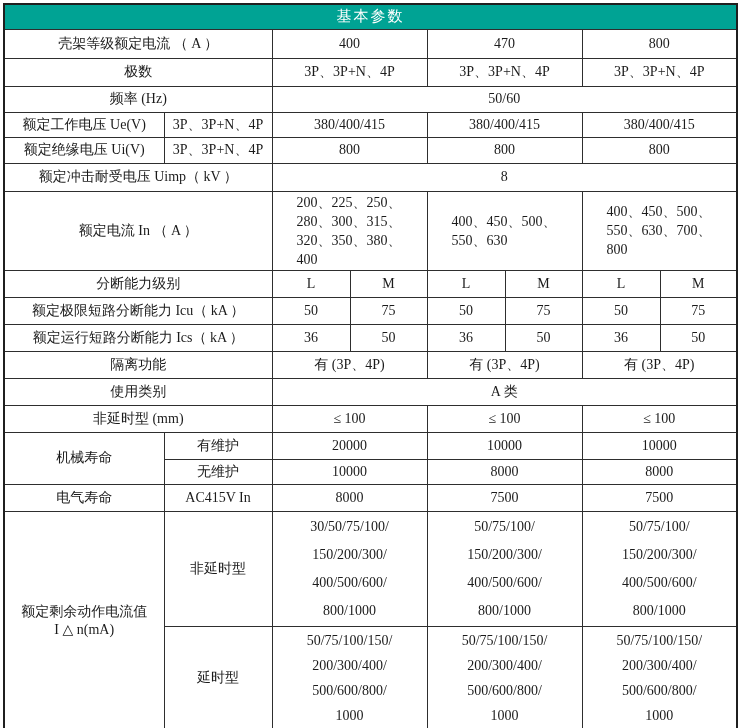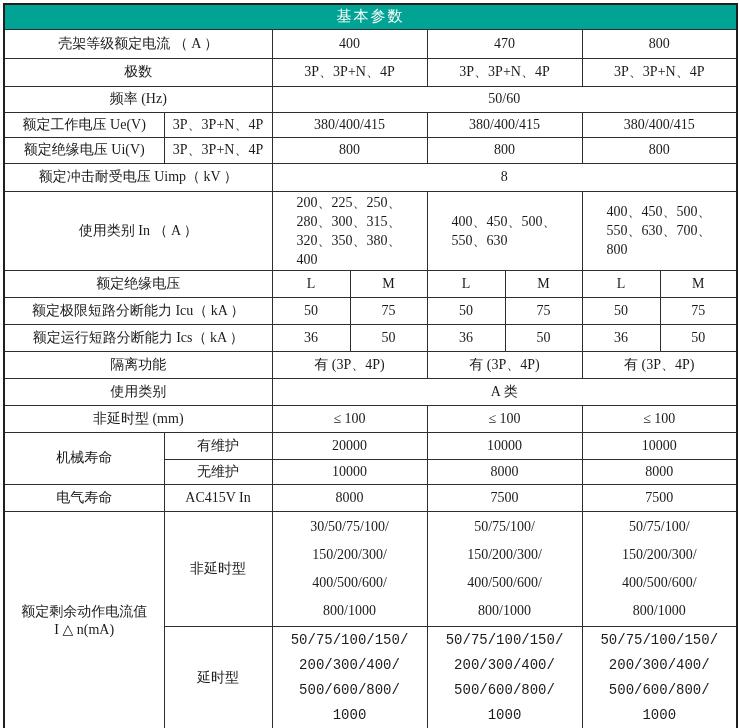--- a/index.html
+++ b/index.html
@@ -38,21 +38,20 @@
     padding-left: 24px;
     line-height: 19px;
   }
   td.list-loose {
     white-space: pre-line;
     line-height: 28px;
   }
   td.list-loose2 {
     white-space: pre-line;
     line-height: 25px;
-    font-family: Liberation Mono, monospace;
   }
 </style>
 </head>
 <body>
 
 <div class="wrap">
   <table class="spec">
     <colgroup>
       <col style="width:160px">
         <col style="width:108px">
@@ -102,34 +101,34 @@
         <td colspan="2">800</td>
         <td colspan="2">800</td>
       </tr>
 
       <tr style="height:28px">
         <td colspan="2">额定冲击耐受电压 Uimp（ kV ）</td>
         <td colspan="6">8</td>
       </tr>
 
       <tr style="height:78px">
-        <td colspan="2">使用类别 In （ A ）</td>
+        <td colspan="2">额定电流 In （ A ）</td>
         <td colspan="2" class="list-left">200、225、250、
 280、300、315、
 320、350、380、
 400</td>
         <td colspan="2" class="list-left">400、450、500、
 550、630</td>
         <td colspan="2" class="list-left">400、450、500、
 550、630、700、
 800</td>
       </tr>
 
       <tr style="height:27px">
-        <td colspan="2">额定绝缘电压</td>
+        <td colspan="2">分断能力级别</td>
         <td>L</td>
         <td>M</td>
         <td>L</td>
         <td>M</td>
         <td>L</td>
         <td>M</td>
       </tr>
 
       <tr style="height:27px">
         <td colspan="2">额定极限短路分断能力 Icu（ kA ）</td>

